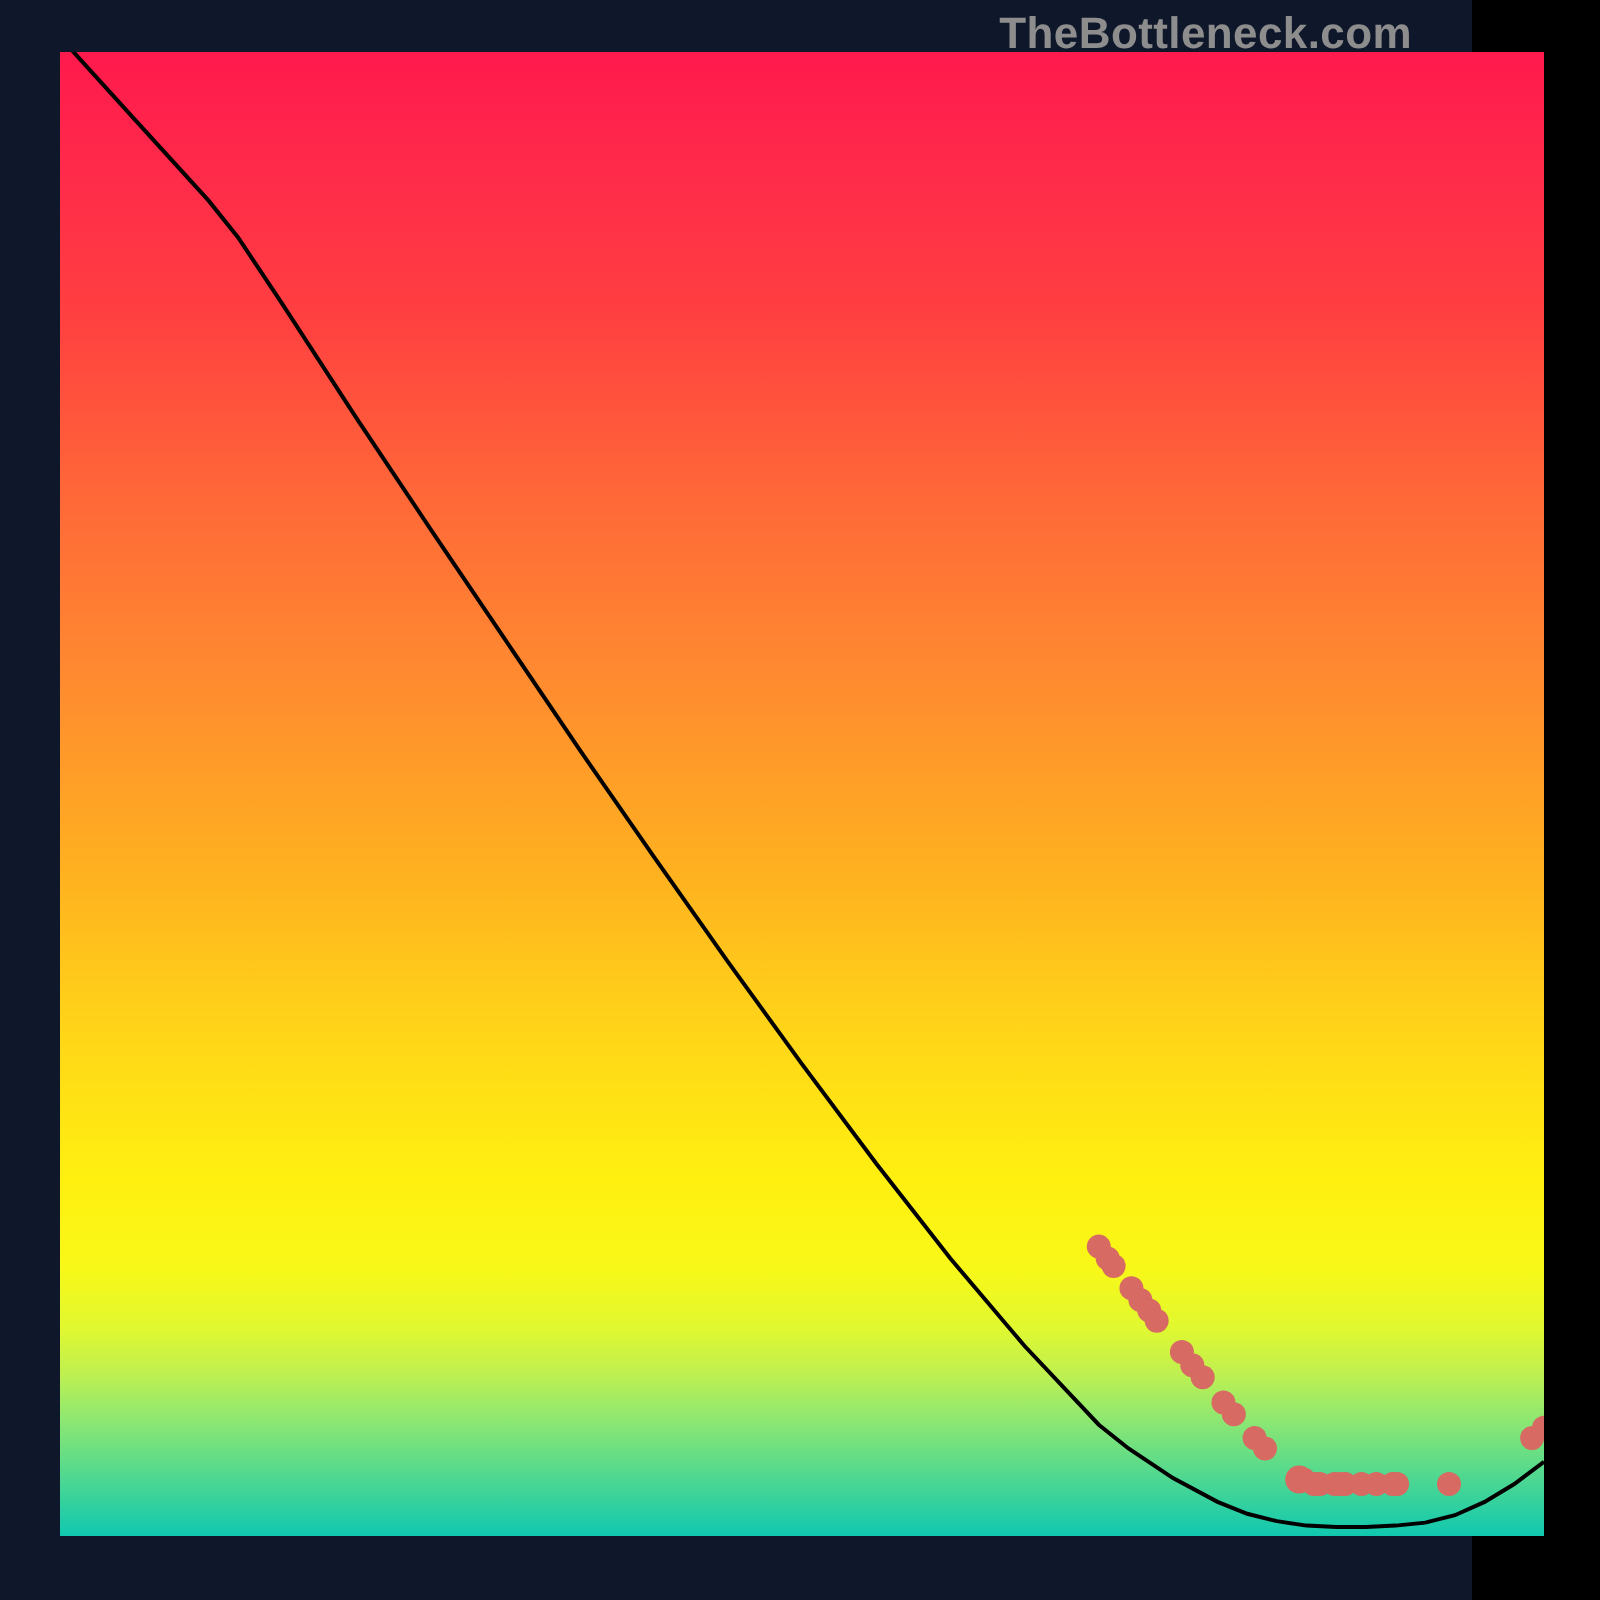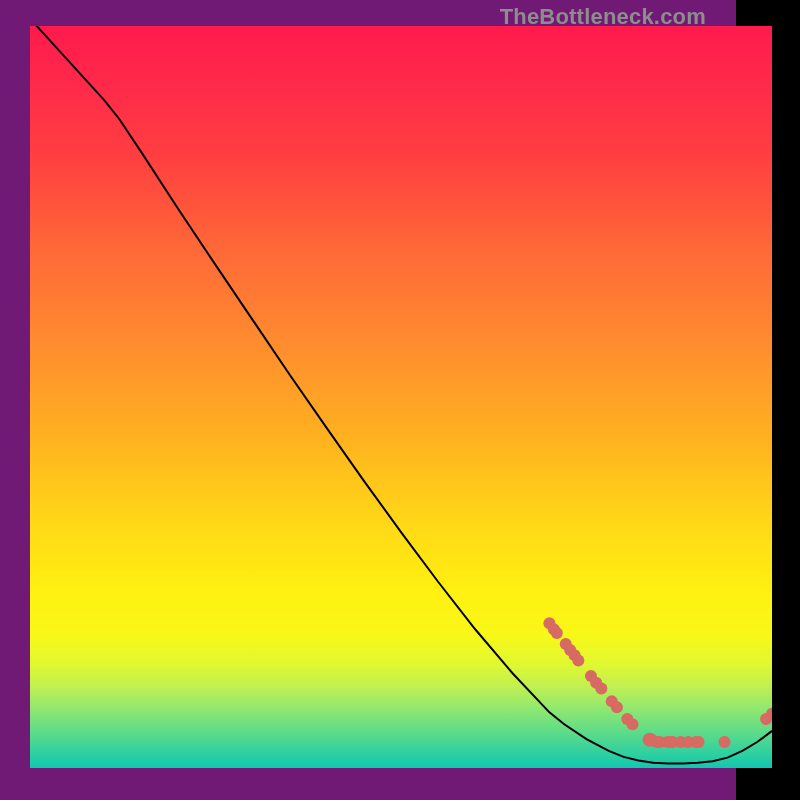--- a/index.html
+++ b/index.html
@@ -7,21 +7,21 @@
     padding: 0;
     width: 800px;
     height: 800px;
     background: #000;
     overflow: hidden;
   }
   .outer {
     position: relative;
     width: 736px;
     height: 800px;
-    background: #701a75;
+    background: #0f172a;
     text-align: center;
   }
   .plot-area {
     position: absolute;
     left: 30px;
     top: 26px;
     width: 742px;
     height: 742px;
     background: linear-gradient(to bottom,
       #ff1a4d 0%,

